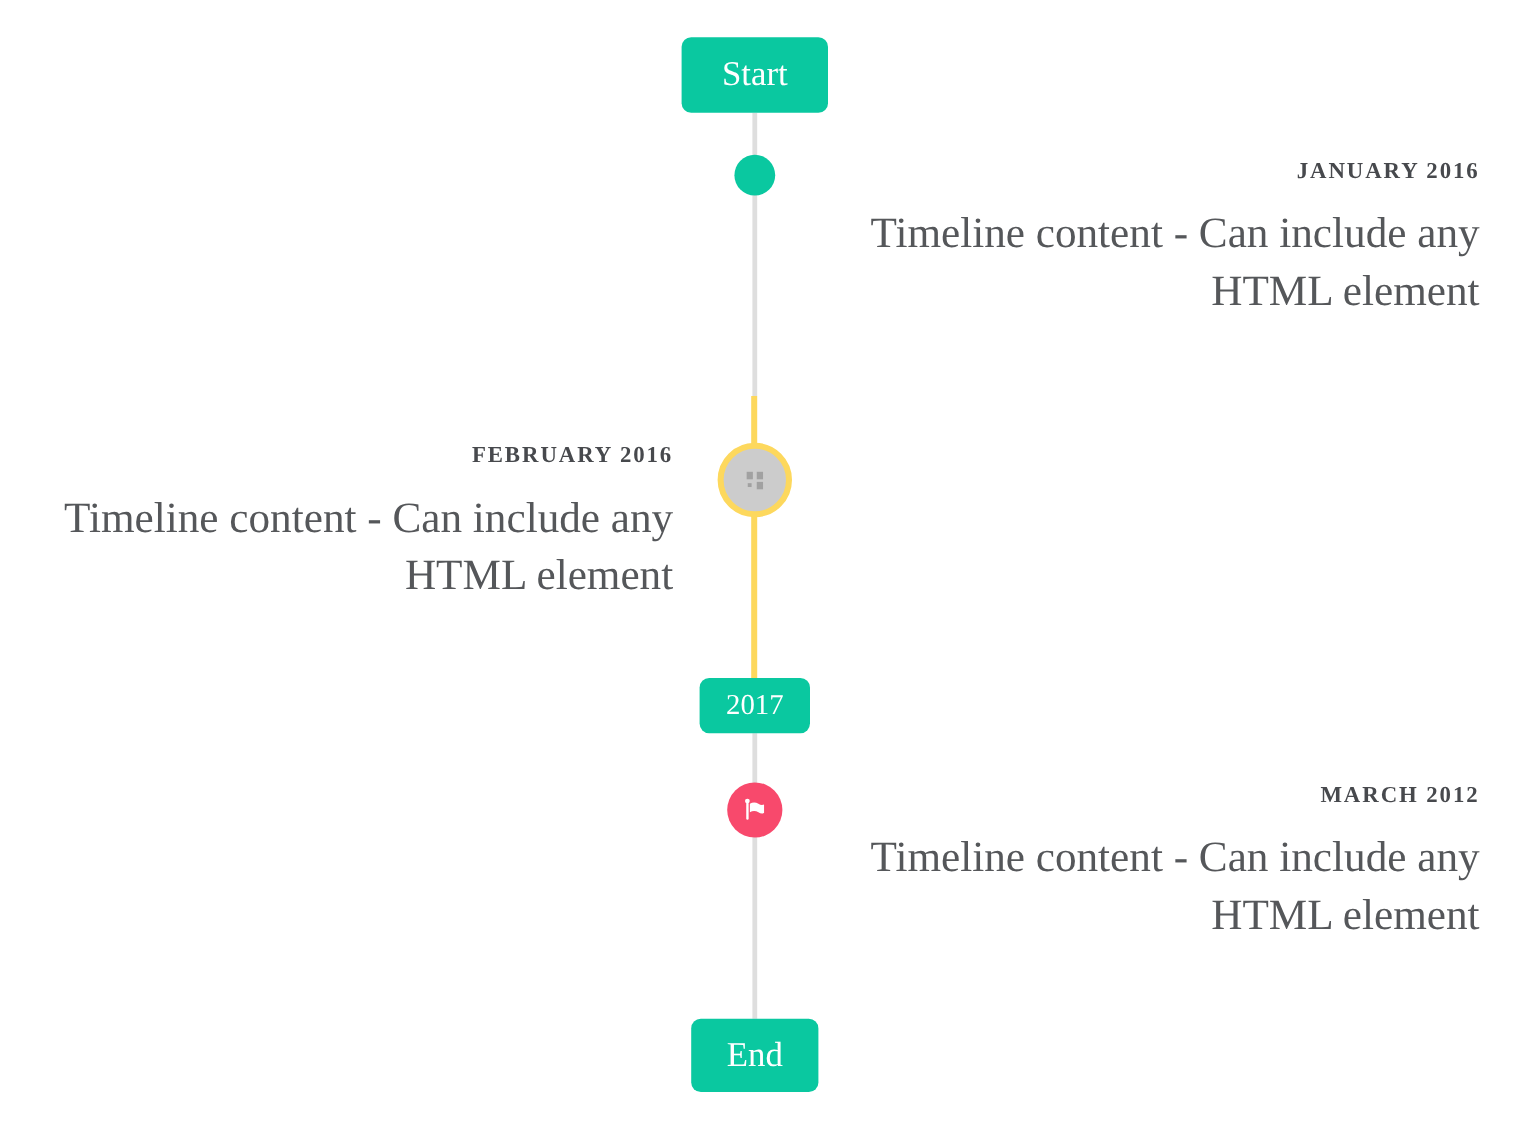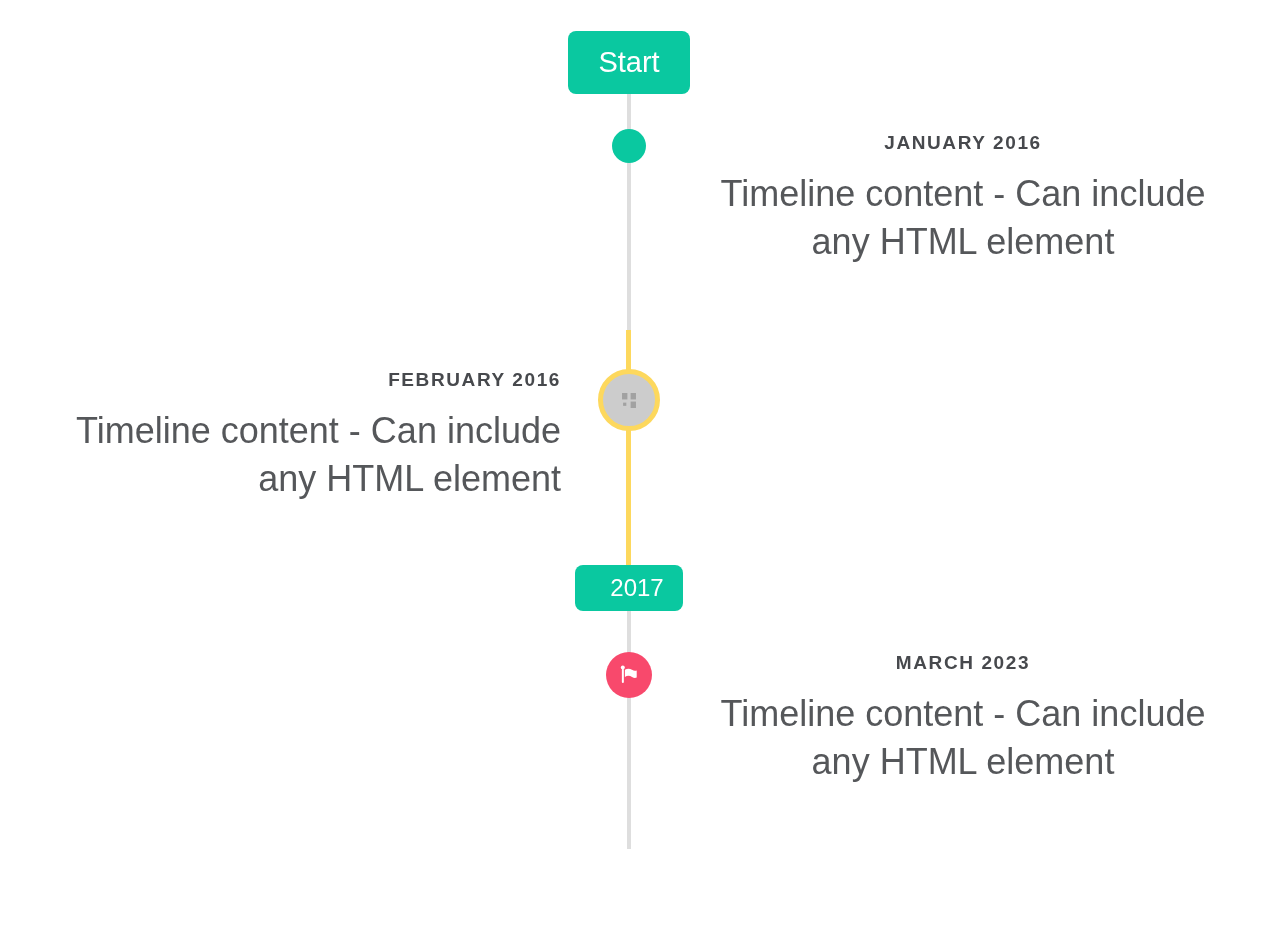--- a/index.html
+++ b/index.html
@@ -7,50 +7,50 @@
     --highlight:#fdd85d;
     --flag_node:#f8496c;
     --line:#dedede;
     --node_fill:#cccccc;
     --title_text:#47494d;
     --body_text:#55575a;
   }
   html,body{margin:0;padding:0;background:#ffffff;}
   .canvas{
     position:relative;width:1268px;height:938px;background:#ffffff;overflow:hidden;
-    font-family:Liberation Sans, sans-serif;
+    font-family:Liberation Serif, serif;
   }
   .line{position:absolute;left:627px;width:4px;}
   .seg1{top:94px;height:236px;background:var(--line);}
   .seg2{top:330px;height:235px;width:5px;left:626px;background:var(--highlight);}
   .seg3{top:611px;height:238px;background:var(--line);}
 
   .badge{
     position:absolute;left:629px;transform:translateX(-50%);
     background:var(--accent);color:#ffffff;border-radius:8px;
     display:flex;align-items:center;justify-content:center;
     z-index:3;font-weight:400;
   }
   .badge-start{top:31px;width:122px;height:63px;font-size:29px;}
-  .badge-year{top:565px;width:92px;height:46px;font-size:24px;padding-left:16px;}
+  .badge-year{top:565px;width:92px;height:46px;font-size:24px;}
   .badge-end{top:849px;width:106px;height:61px;font-size:29px;}
 
   .node{
     position:absolute;border-radius:50%;z-index:2;
     display:flex;align-items:center;justify-content:center;
   }
   .node-dot{left:612px;top:129px;width:34px;height:34px;background:var(--accent);}
   .node-image{
     left:598px;top:369px;width:62px;height:62px;box-sizing:border-box;
     background:var(--node_fill);border:5px solid var(--highlight);
   }
   .node-flag{left:606px;top:652px;width:46px;height:46px;background:var(--flag_node);}
 
   .event{position:absolute;width:540px;}
-  .event-right{left:693px;text-align:center;}
+  .event-right{left:693px;text-align:right;}
   .event-left{left:21px;text-align:right;}
   .event-1{top:131px;}
   .event-2{top:368px;}
   .event-3{top:651px;}
   .event-title{
     font-size:19px;font-weight:700;letter-spacing:1.6px;
     color:var(--title_text);line-height:24px;margin-bottom:15px;
   }
   .event-content{font-size:36px;color:var(--body_text);line-height:48px;font-weight:400;}
 
@@ -93,18 +93,19 @@
 
   <div class="node node-flag">
     <svg class="flag-icon" width="23" height="23" viewBox="0 0 22 22" fill="#ffffff" xmlns="http://www.w3.org/2000/svg">
       <circle cx="4.6" cy="3.4" r="1.9"></circle>
       <rect x="3.7" y="4.6" width="1.9" height="13.6" rx="0.95"></rect>
       <path d="M6.6 5.6 C8.8 4.2 11.2 4.2 13.4 5.6 C15 6.6 16.4 6.8 17.9 6.2 L17.9 13.0 C16.4 13.6 15 13.4 13.4 12.4 C11.2 11.0 8.8 11.0 6.6 12.4 Z"></path>
     </svg>
   </div>
 
   <div class="event event-right event-3">
-    <div class="event-title">MARCH 2023</div>
+    <div class="event-title">MARCH 2012</div>
     <div class="event-content">Timeline content - Can include any HTML element</div>
   </div>
 
+  <div class="badge badge-end">End</div>
 
 </div>
 
 </body></html>

